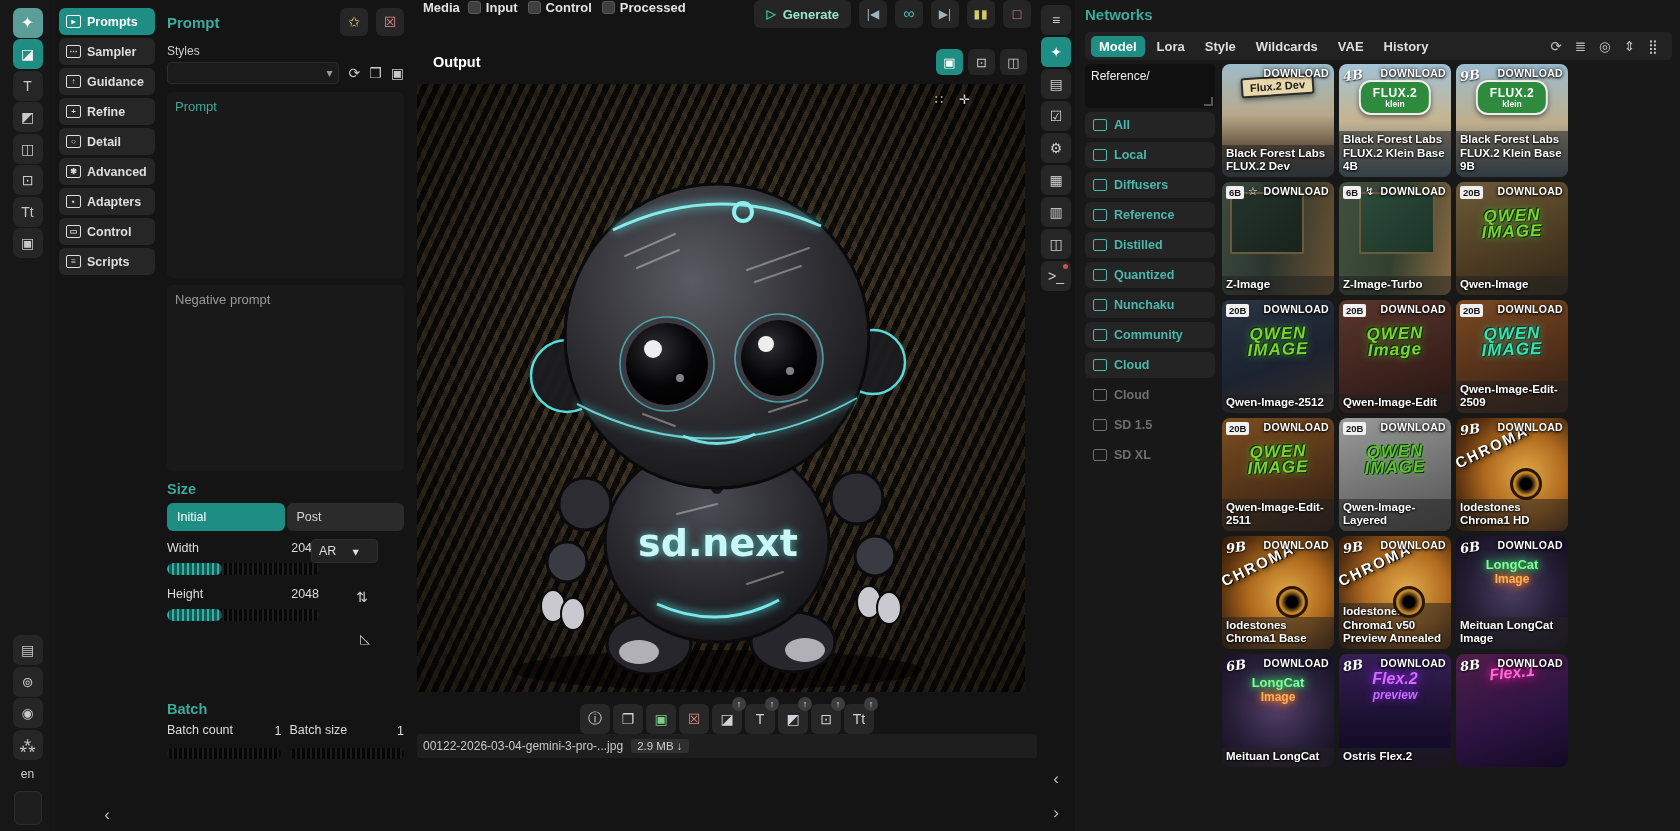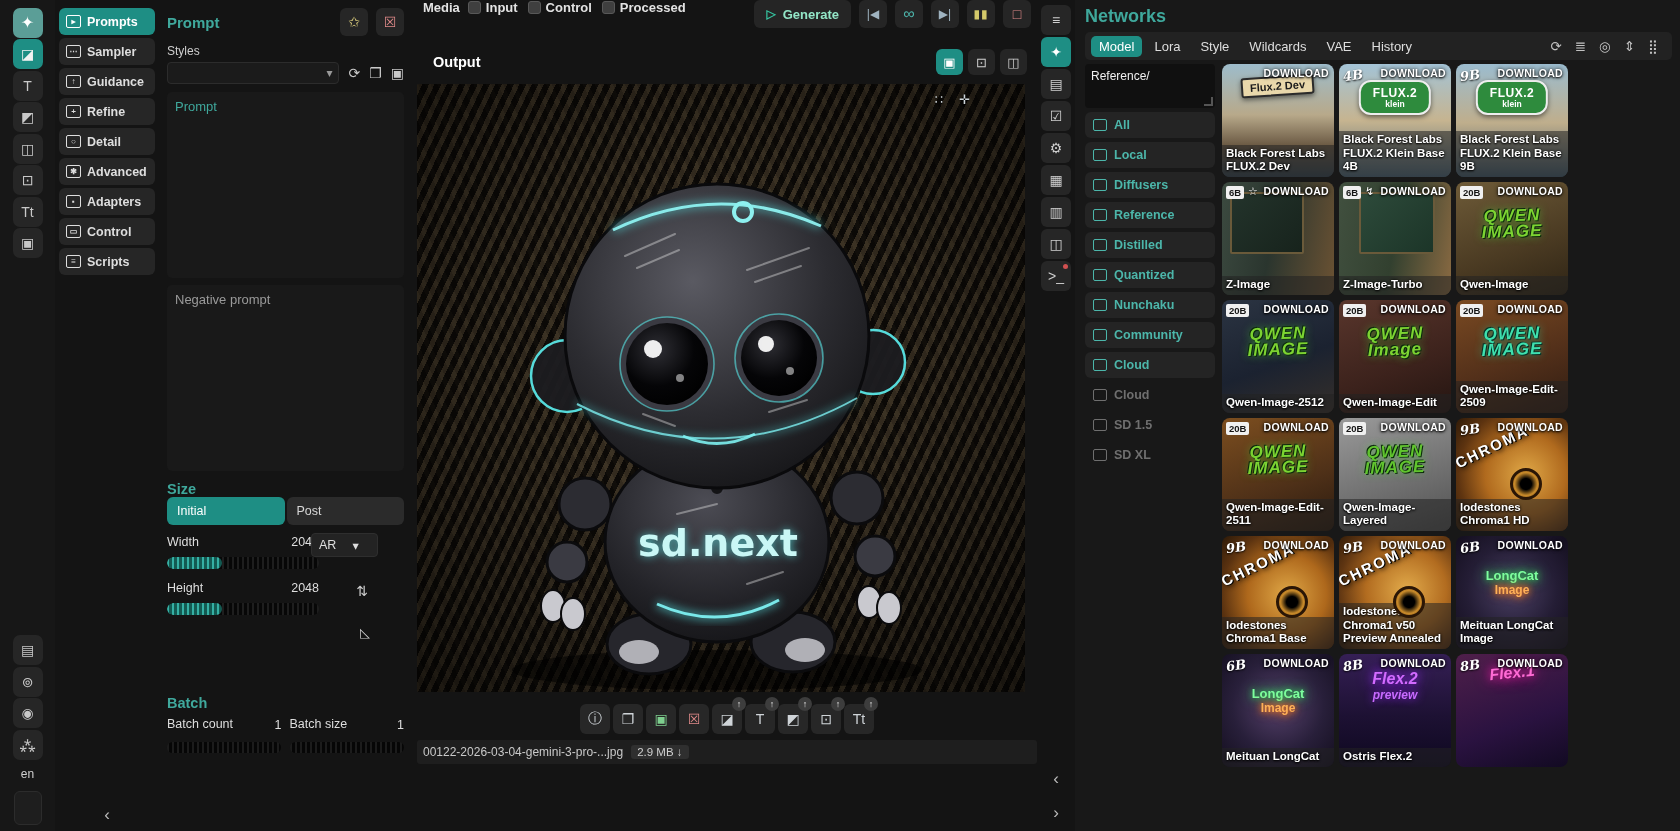--- a/index.html
+++ b/index.html
@@ -33,21 +33,21 @@
   .sq.warn{color:#ddcf7e}
   .sq.danger{color:#e08a8a}
   .lab{color:#cfcfcf;font-size:12px;margin:6px 0 4px}
   .stylesrow{display:flex;align-items:center;gap:9px}
   .select{background:#1b1b1b;border:1px solid #2c2c2c;border-radius:4px;height:22px;flex:1;display:flex;align-items:center;justify-content:flex-end;padding:0 6px;color:#999;cursor:pointer}
   .mini{background:none;border:0;color:#c9c9c9;font-size:14px;cursor:pointer;padding:0}
   .tbox{background:#191919;border-radius:5px;margin-top:8px;padding:7px 8px;font-size:13px;cursor:text}
   .tbox.prompt{height:186px;color:#3fa89c}
   .tbox.neg{height:186px;margin-top:7px;color:#9a9a9a}
   .sechead{color:#3fa89c;font-size:14.5px;font-weight:bold;margin-top:10px}
-  .seg{display:flex;gap:2px;}
+  .seg{display:flex;gap:2px;margin-top:6px}
   .seg button{flex:1;height:28px;border:0;border-radius:6px;background:#2b2b2b;color:#d6d6d6;font-size:12.5px;text-align:left;padding:0 10px;cursor:pointer;font-family:inherit}
   .seg button[data-state="active"]{background:#1e8e84;color:#fff}
   .sizegrid{position:relative;margin-top:10px;min-height:150px}
   .dimrow{display:flex;width:152px;align-items:center}
   .dimrow .dlab{flex:1;color:#dedede;font-size:12.5px}
   .dimrow .dval{color:#dedede;font-size:12.5px}
   .slider{width:152px;height:12px;border-radius:6px;margin-top:8px;background:repeating-linear-gradient(90deg,#1e1e1e 0 2px,#070707 2px 5px);overflow:hidden;cursor:pointer}
   .slider .fill{width:36%;height:100%;border-radius:6px;background:repeating-linear-gradient(90deg,#35b0a4 0 2px,#135a52 2px 5px)}
   .hrow{margin-top:12px}
   .arsel{position:absolute;right:26px;top:-2px;width:67px;height:24px;background:#232323;border:1px solid #2e2e2e;border-radius:4px;color:#dedede;display:flex;align-items:center;padding:0 7px;gap:16px;cursor:pointer;font-size:12.5px}
@@ -85,37 +85,37 @@
   .canvas .vig{position:absolute;inset:0;background:radial-gradient(circle at 50% 45%,rgba(0,0,0,0) 35%,rgba(0,0,0,.55) 100%)}
   .canvas svg{position:absolute;inset:0}
   .imgtools{position:absolute;top:8px;right:55px;display:flex;gap:16px;color:#cfd6da;font-size:13px;text-shadow:0 1px 2px #000}
   .imgtools span{cursor:pointer}
   .toolbar{display:flex;justify-content:center;gap:1px;margin-top:12px}
   .tbtn{width:30px;height:30px;border:0;border-radius:6px;background:#272727;color:#cfd4d8;display:flex;align-items:center;justify-content:center;font-size:14px;cursor:pointer;position:relative;margin:0 1px}
   .tbtn[data-kind="save"]{color:#7ecf8e}
   .tbtn[data-kind="delete"]{color:#e08a8a}
   .tbtn .upbadge{display:none;position:absolute;top:-7px;right:-4px;width:14px;height:14px;border-radius:50%;background:#3d3d3d;color:#e0e0e0;font-size:9px;align-items:center;justify-content:center}
   .tbtn[data-up="1"] .upbadge{display:flex}
-  .filebar{height:24px;margin-top:6px;background:#1e1e1e;border-radius:3px;display:flex;align-items:center;gap:8px;padding:0 6px}
+  .filebar{height:24px;background:#1e1e1e;border-radius:3px;display:flex;align-items:center;gap:8px;padding:0 6px}
   .fname{color:#c9c9c9;font-size:12px}
   .fsize{background:#2f2f2f;border-radius:3px;padding:1px 6px;color:#cfcfcf;font-size:11.5px;cursor:pointer}
 
   
   .strip{width:38px;flex:none;display:flex;flex-direction:column;align-items:center;padding:4px 0 8px}
   .sbtn{width:30px;height:30px;border:0;border-radius:6px;background:#262626;color:#cfcfcf;display:flex;align-items:center;justify-content:center;font-size:14px;margin:1px 0;cursor:pointer;position:relative}
   .sbtn[data-state="active"]{background:#1e8e84;color:#fff}
   .sbtn[data-dot="1"]::after{content:"";position:absolute;top:3px;right:3px;width:5px;height:5px;border-radius:50%;background:#d05050}
   .chevs{margin-top:auto;display:flex;flex-direction:column;gap:14px;color:#bbb;font-size:17px}
   .chevs span{cursor:pointer}
 
   
   .net{flex:1;background:#181818;display:flex;flex-direction:column;padding:6px 0 0 10px;overflow:hidden}
-  .ntitle{color:#3fa89c;font-size:18px;font-weight:bold;height:26px}
+  .ntitle{color:#3fa89c;font-size:15px;font-weight:bold;height:26px}
   .ntabs{height:28px;background:#222;border-radius:5px;display:flex;align-items:center;gap:4px;padding:0 6px;margin-right:8px}
-  .ntab{border:0;background:none;color:#dedede;font-size:13px;font-weight:normal;padding:3px 8px;border-radius:5px;cursor:pointer;font-family:inherit}
+  .ntab{border:0;background:none;color:#dedede;font-size:13px;font-weight:bold;padding:3px 8px;border-radius:5px;cursor:pointer;font-family:inherit}
   .ntab[data-state="active"]{background:#1e8e84;color:#fff}
   .ntools{margin-left:auto;display:flex;gap:13px;color:#c2c2c2;font-size:13.5px;padding-right:8px}
   .ntools span{cursor:pointer}
   .ncontent{display:flex;flex:1;margin-top:4px;overflow:hidden}
   .ncats{width:130px;flex:none;display:flex;flex-direction:column}
   .refbox{height:44px;background:#101010;border-radius:4px;color:#f0f0f0;font-size:12px;padding:5px 6px;position:relative;cursor:text}
   .refbox::after{content:"";position:absolute;right:2px;bottom:2px;width:7px;height:7px;border-right:2px solid #555;border-bottom:2px solid #555}
   .cats{margin-top:4px;display:flex;flex-direction:column;gap:4px}
   .cat{display:flex;align-items:center;gap:7px;height:26px;border:0;border-radius:6px;background:#242424;color:#4cb6aa;font-size:12.5px;font-weight:bold;padding:0 8px;cursor:pointer;font-family:inherit}
   .cat .fico{width:14px;height:12px;font-size:7px}
@@ -141,21 +141,21 @@
   .card[data-theme="klein"] .l2{color:#fff;font-weight:bold;font-size:8.5px;margin-top:-1px}
   .card[data-theme="class"]::before,.card[data-theme="class2"]::before{content:"";position:absolute;left:8px;top:10px;width:70px;height:58px;background:linear-gradient(135deg,#23332b,#17231c);border:2px solid #6a5a3a;border-radius:2px}
   .card[data-theme="class2"]::before{left:20px;width:72px;background:linear-gradient(135deg,#2d4a3a,#1c3528)}
   .card[data-theme="graf"] .ov b,.card[data-theme="grafo"] .ov b,.card[data-theme="graft"] .ov b,.card[data-theme="grafg"] .ov b{font-style:italic;font-weight:900;font-size:17px;line-height:.95;color:#7cd332;letter-spacing:1px;transform:rotate(-2deg);text-shadow:-1px -1px 0 #0c2a0c,1px 1px 0 #0c2a0c,0 0 8px rgba(80,220,60,.7)}
   .card[data-theme="grafo"] .l2{color:#ff8f2f;text-shadow:-1px -1px 0 #3a1a05,1px 1px 0 #3a1a05,0 0 8px rgba(255,140,40,.7)}
   .card[data-theme="graft"] .ov b{color:#3fe0ae;text-shadow:-1px -1px 0 #073326,1px 1px 0 #073326,0 0 8px rgba(50,230,170,.7)}
   .card[data-theme="grafg"] .ov b{color:#61c42f}
   .card[data-theme="chroma"] .ov{top:20px;left:-4px;right:auto;transform:rotate(-26deg)}
   .card[data-theme="chroma"] .l1{font-weight:900;font-size:15px;color:#fff;letter-spacing:2px;text-shadow:1px 1px 0 #000,2px 2px 5px #000}
   .card[data-theme="chroma"]::after{content:"";position:absolute;right:26px;top:50px;width:26px;height:26px;border-radius:50%;background:radial-gradient(circle,#000 30%,#c88a2a 62%,#7a4a12 100%);border:3px solid #2a1606}
-  .card[data-theme="longcat"] .ov{top:32px}
+  .card[data-theme="longcat"] .ov{top:21px}
   .card[data-theme="longcat"] .l1{font-weight:bold;font-size:13px;color:#7dff9e;text-shadow:0 0 6px #2fe05a,0 0 14px #2fe05a}
   .card[data-theme="longcat"] .l2{font-weight:bold;font-size:12px;color:#ffb057;text-shadow:0 0 6px #ff7a1a,0 0 12px #ff7a1a}
   .card[data-theme="flex2"] .ov{top:16px}
   .card[data-theme="flex2"] .l1{font-style:italic;font-weight:900;font-size:16px;color:#d36bff;text-shadow:0 0 8px #8a2be2,0 0 16px #8a2be2}
   .card[data-theme="flex2"] .l2{font-style:italic;font-weight:bold;font-size:12px;color:#c86bff;text-shadow:0 0 8px #8a2be2}
   .card[data-theme="flex1"] .ov{top:10px;transform:rotate(-6deg)}
   .card[data-theme="flex1"] .l1{font-style:italic;font-weight:900;font-size:16px;color:#ff6bd5;text-shadow:0 0 8px #e020a0,0 0 16px #e020a0}
 </style>
 </head>
 <body>

